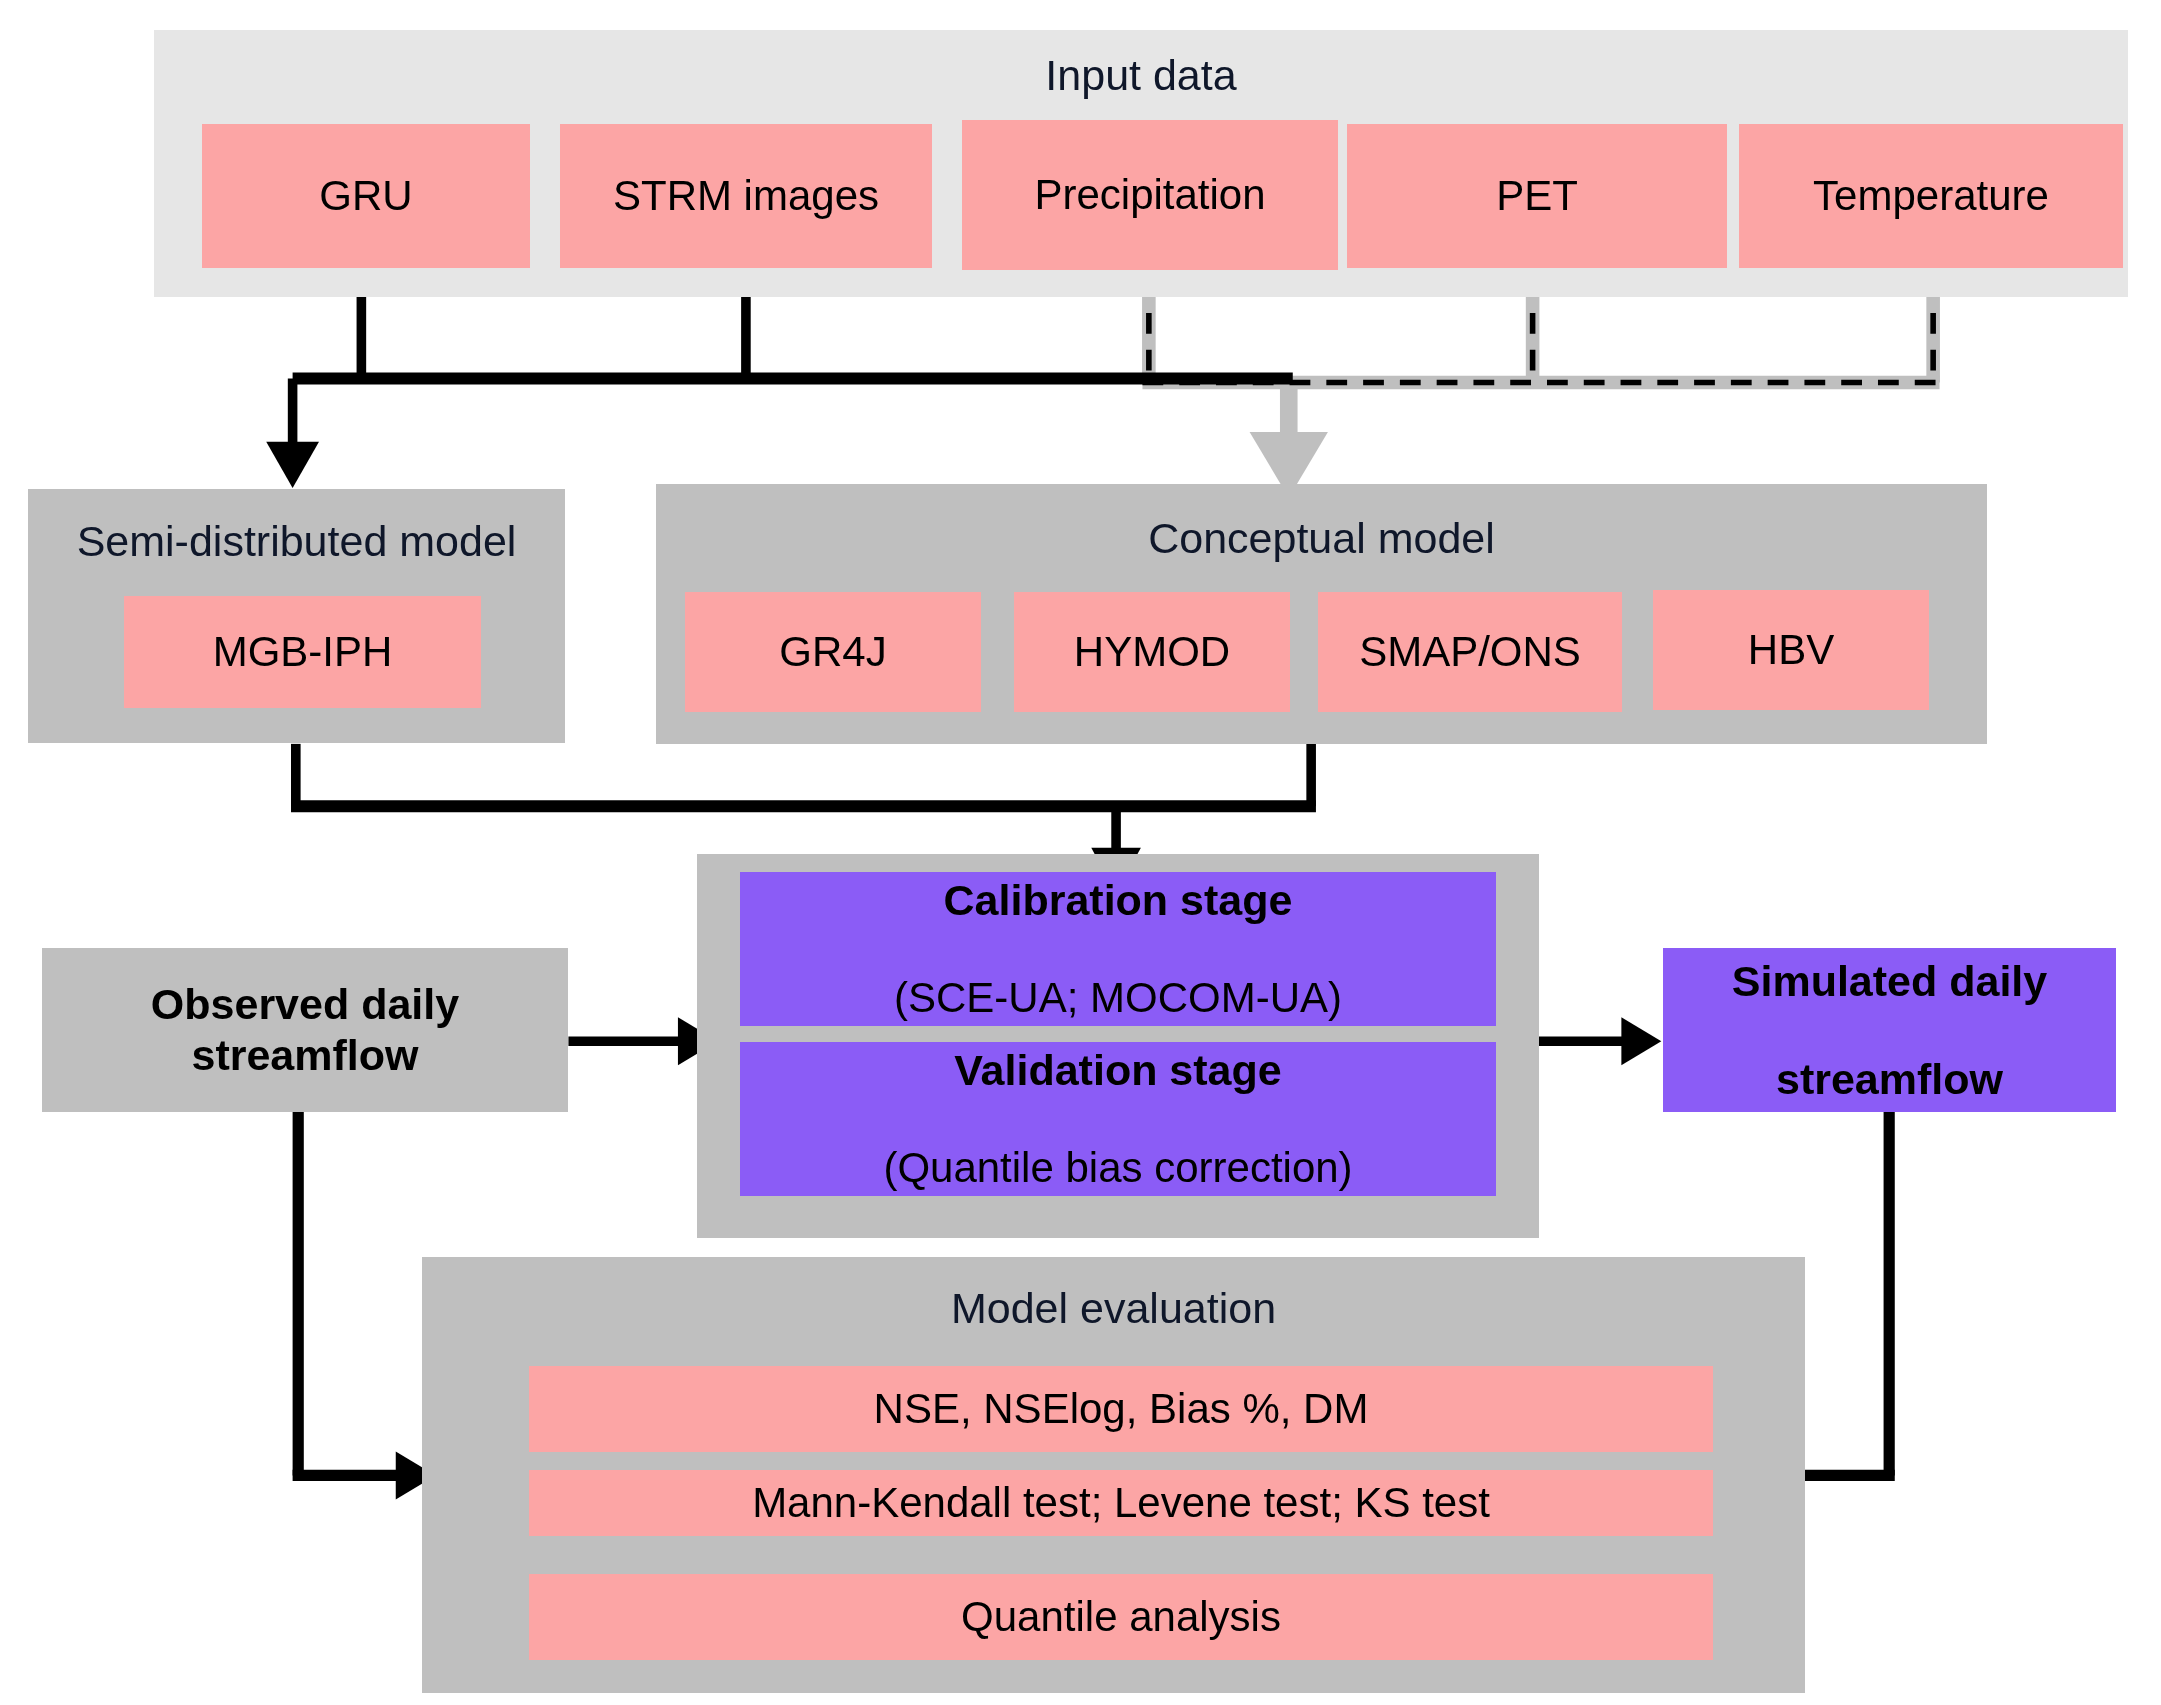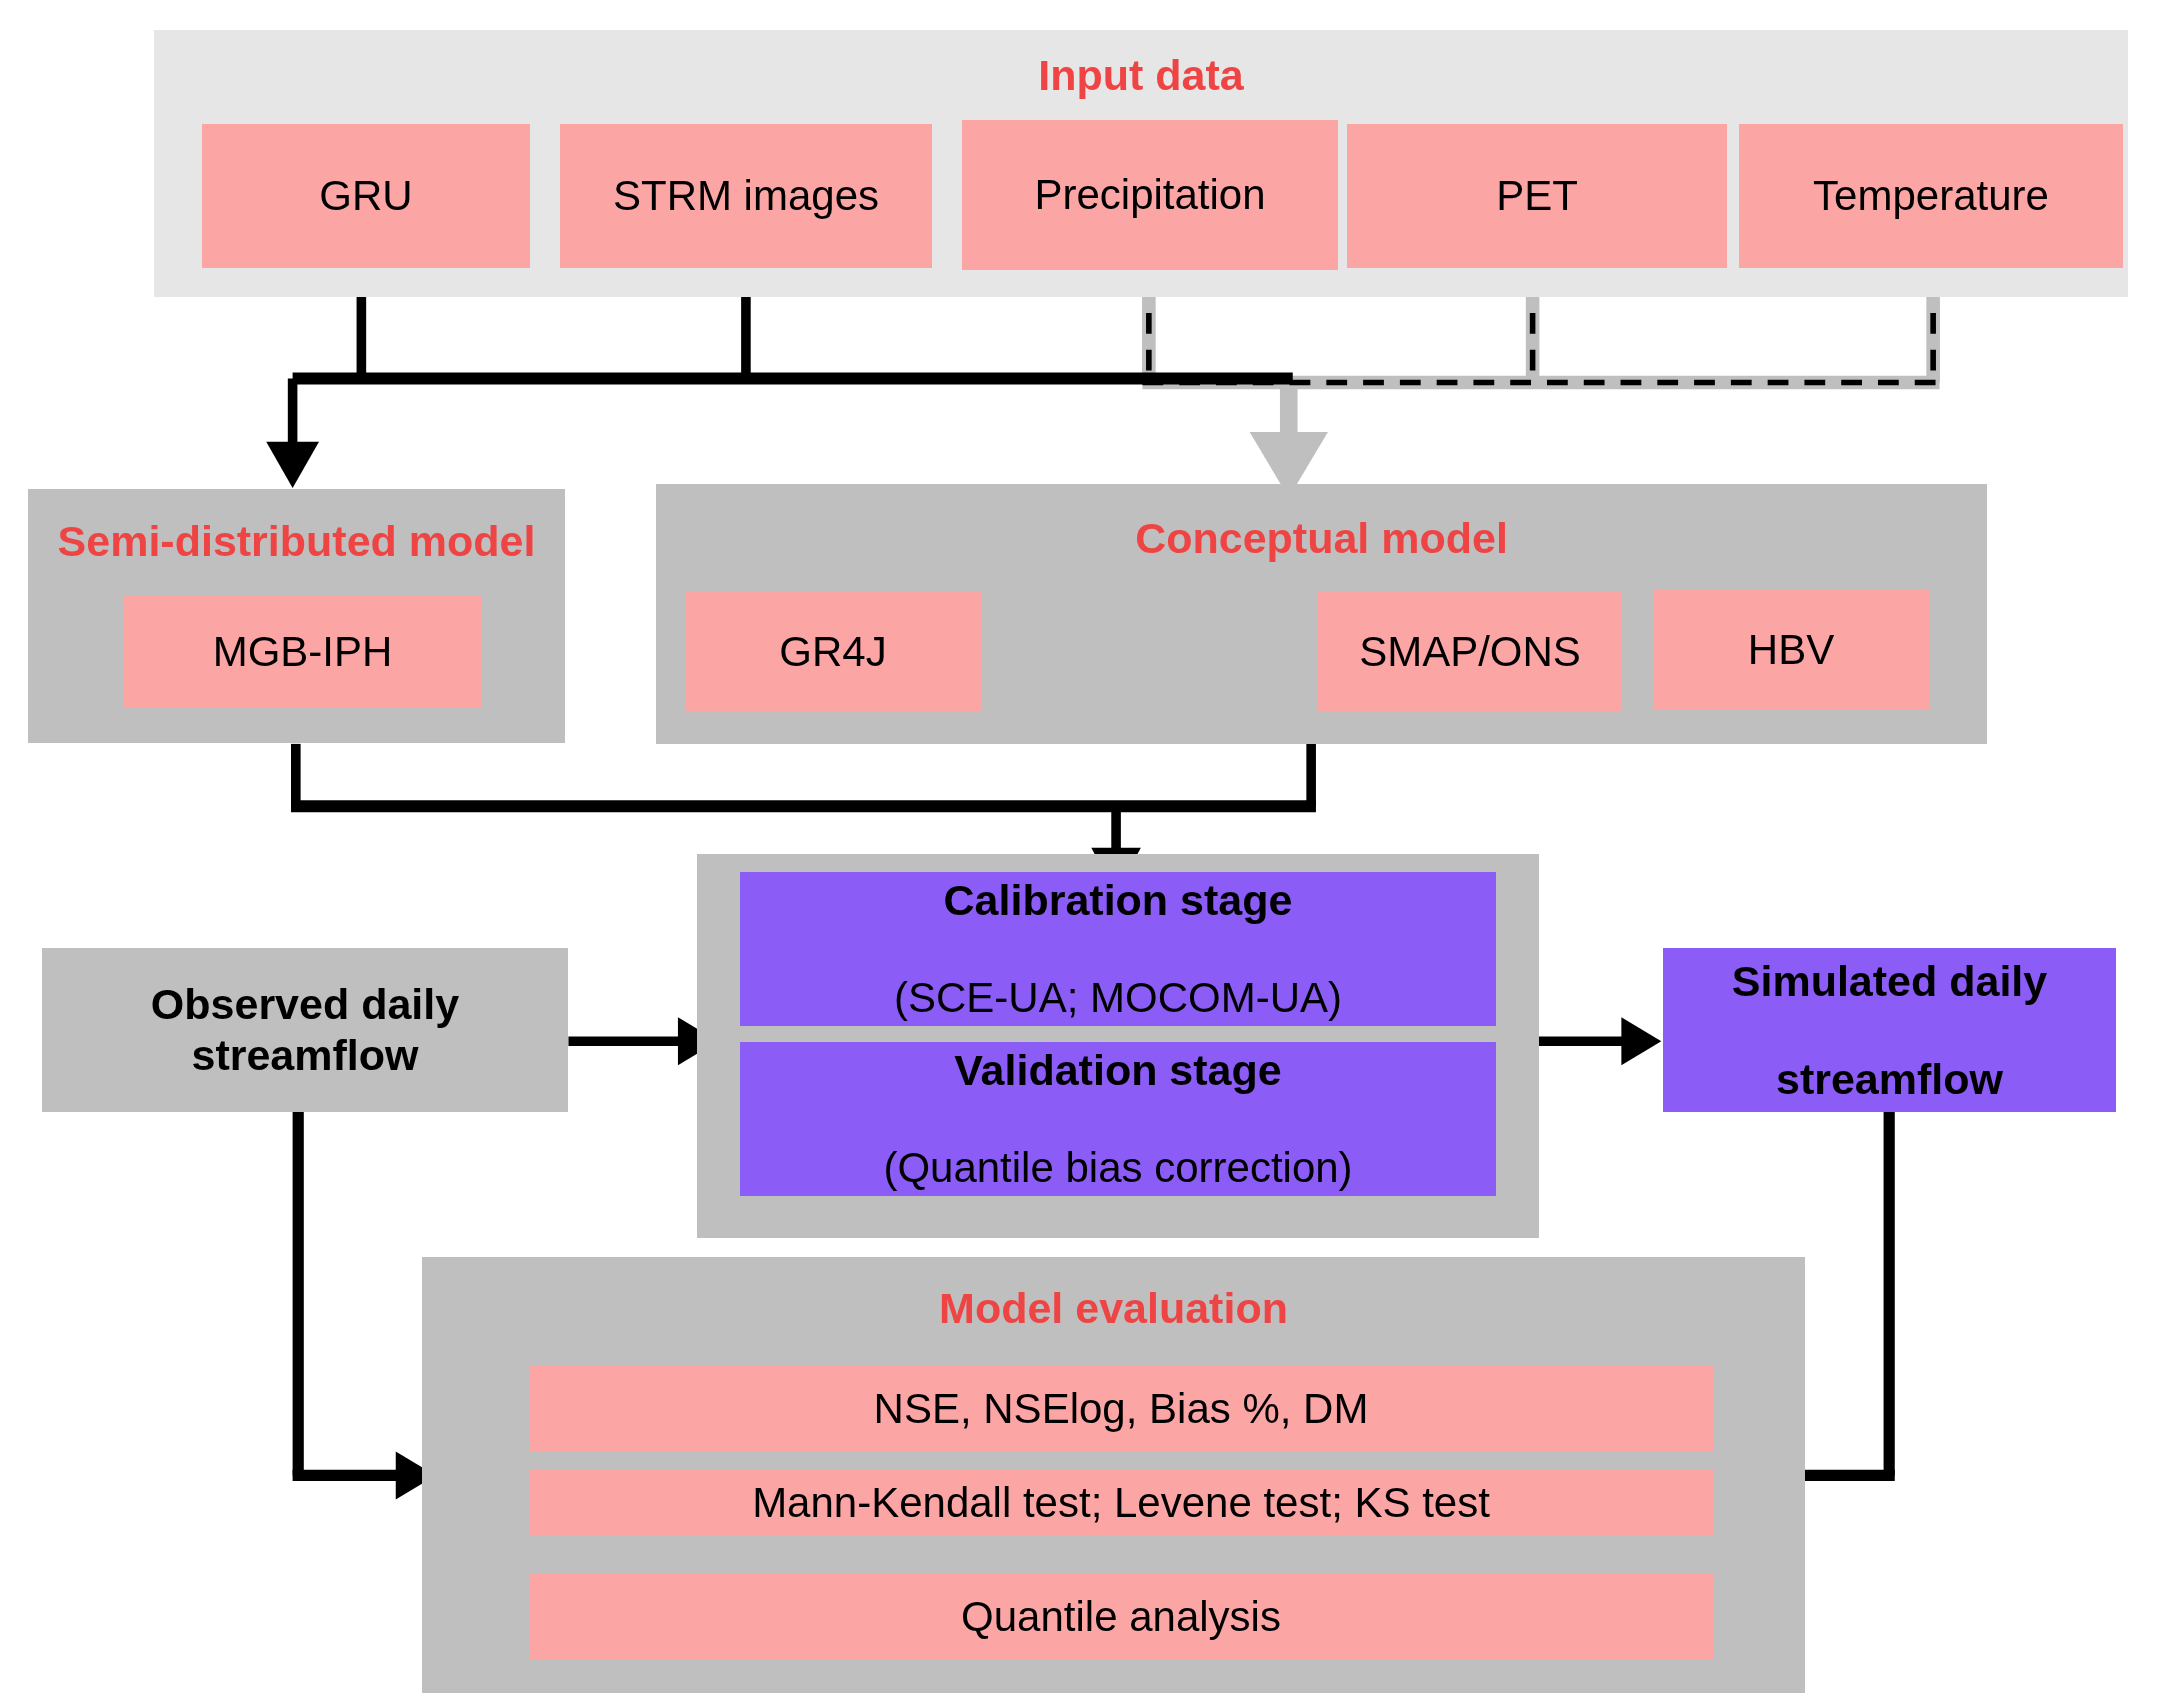--- a/index.html
+++ b/index.html
@@ -35,22 +35,22 @@
     line-height: 1.18;
   }
   .panel-lightgray { background: #e6e6e6; }
   .panel-midgray   { background: #bfbfbf; }
   .panel-white     { background: #fca5a5; }
   .panel-faint     { background: #8b5cf6; gap: 47px; }
 
   .group-title {
     position: absolute;
     text-align: center;
-    font-weight: bold;
-    color: #ef4444;
+    font-weight: normal;
+    color: #0f172a;
     display: flex;
     align-items: center;
     justify-content: center;
   }
   .t-52 { font-size: 42px; }
   .t-54 { font-size: 43px; }
   .bold { font-weight: bold; }
   .stack { flex-direction: column; }
 </style>
 </head>
@@ -134,20 +134,21 @@
   <div class="group-title t-54" style="left:28px; top:516px; width:537px; height:50px;">Semi-distributed model</div>
 
   <div class="box panel-white t-52" style="left:124px; top:596px; width:357px; height:112px;">MGB-IPH</div>
 
   <div class="box panel-midgray" style="left:656px; top:484px; width:1331px; height:260px;"></div>
 
   <div class="group-title t-54" style="left:656px; top:513px; width:1331px; height:50px;">Conceptual model</div>
 
   <div class="box panel-white t-52" style="left:685px; top:592px; width:296px; height:120px;">GR4J</div>
 
+  <div class="box panel-white t-52" style="left:1014px; top:592px; width:276px; height:120px;">HYMOD</div>
 
   <div class="box panel-white t-52" style="left:1318px; top:592px; width:304px; height:120px;">SMAP/ONS</div>
 
   <div class="box panel-white t-52" style="left:1653px; top:590px; width:276px; height:120px;">HBV</div>
 
   <div class="box panel-midgray stack bold t-54" style="left:42px; top:948px; width:526px; height:164px;">
     <div>Observed daily</div>
     <div>streamflow</div>
   </div>
 

